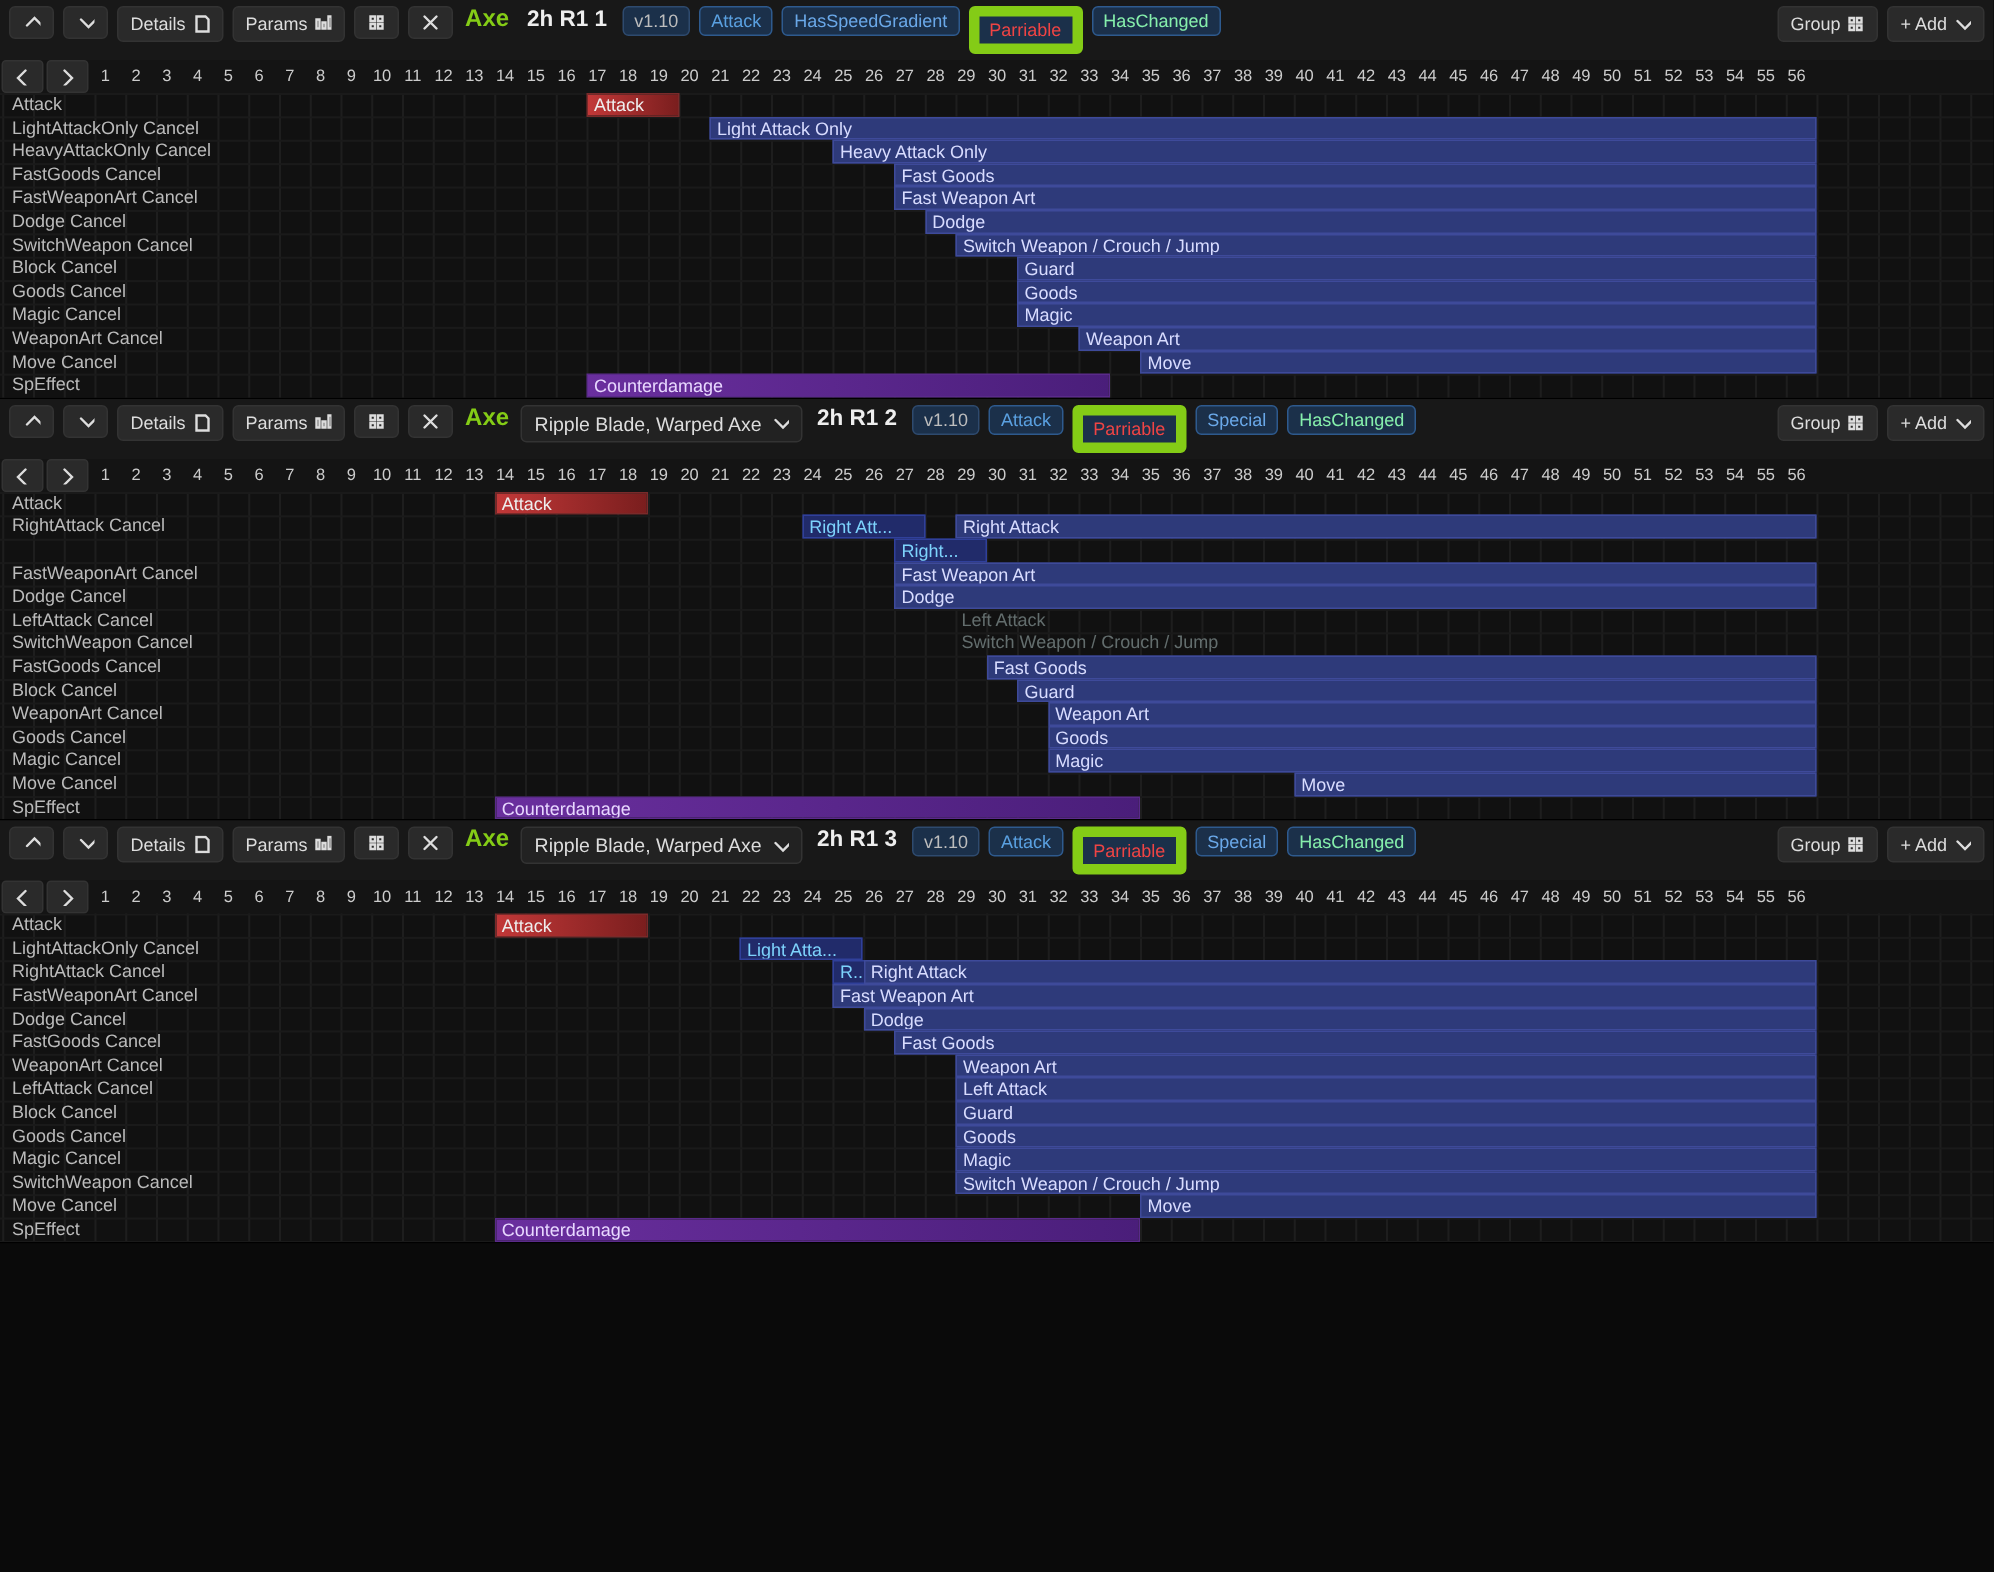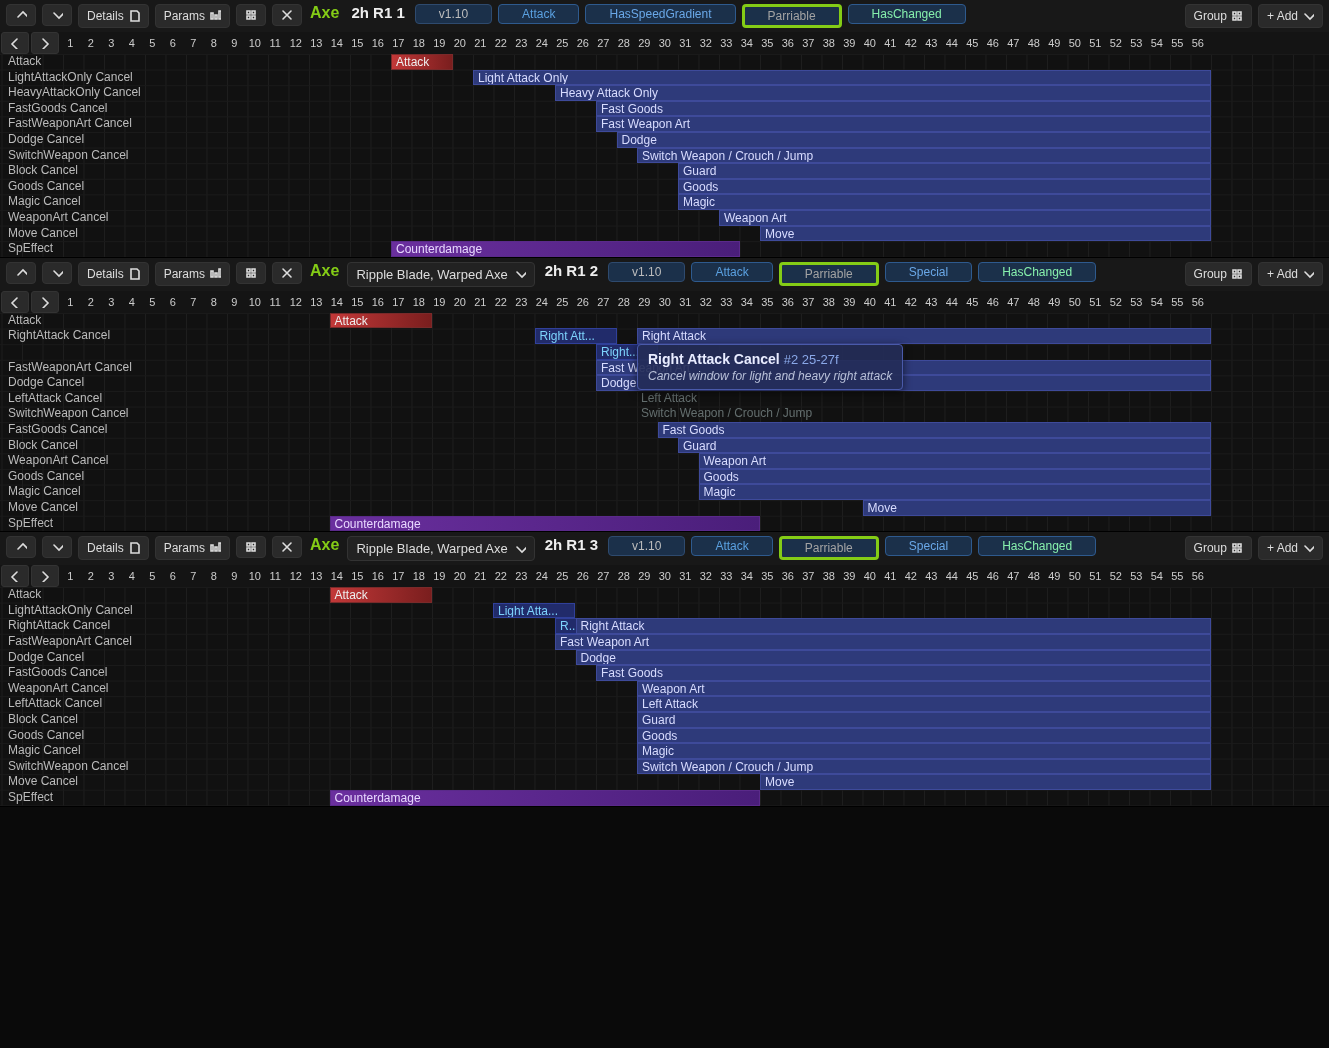--- a/index.html
+++ b/index.html
@@ -5,25 +5,25 @@
 *{box-sizing:border-box;margin:0;padding:0;font-family:"Segoe UI",Arial,sans-serif;font-size:12px;color:#ddd}
 body{background:#0a0a0a;width:1329px}
 .panel{background:#111;border-bottom:1px solid #000}
 .toolbar{display:flex;align-items:flex-start;gap:6px;padding:4px 6px;background:#181818}
 .btn{display:inline-flex;align-items:center;gap:4px;padding:4px 8px;background:#2a2a2a;border:1px solid #333;border-radius:4px;cursor:pointer;font-size:13px;color:#eee}
 .btn.close{color:#e05a5a}
 .wlabel{font-size:16px;font-weight:600;color:#84cc16;margin:0 2px}
 .dd{display:inline-flex;align-items:center;gap:6px;padding:4px 8px;background:#222;border:1px solid #333;border-radius:4px;cursor:pointer;min-width:0}
 .dd span.txt{white-space:nowrap;overflow:hidden;text-overflow:ellipsis;max-width:190px;font-size:13px}
 .atktitle{font-size:15px;font-weight:600;margin:0 4px;color:#eee}
-.tag{padding:2px 23px;border-radius:4px;font-size:12px;font-weight:500}
+.tag{padding:2px 7px;border-radius:4px;font-size:12px;font-weight:500}
 .tag-ver{background:#1b304a;color:#bdbdbd;border:1px solid #2e4a6e}
 .tag-attack{background:#1b304a;color:#5aa0e0;border:1px solid #2e5a8e}
 .tag-grad{background:#1b304a;color:#6aa8e8;border:1px solid #2e5a8e}
-.tag-parry{background:#1b304a;color:#a3a3a3;border:3px solid #84cc16}
+.tag-parry{background:#1b304a;color:#ef4444;border:7px solid #84cc16}
 .tag-special{background:#1b304a;color:#6aa8e8;border:1px solid #2e5a8e}
 .tag-chg{background:#1b304a;color:#86efac;border:1px solid #2e5a8e}
 
 .subbar{display:flex;align-items:center;background:#141414;height:22px}
 .navbtn{width:28px;height:22px;display:flex;align-items:center;justify-content:center;background:#2a2a2a;border:1px solid #333;margin:2px 1px;border-radius:3px;cursor:pointer}
 .ruler{position:relative;flex:1;height:22px;display:flex}
 .tick{width:20.5px;text-align:center;font-size:11px;color:#ccc;line-height:22px}
 
 .chart{position:relative}
 .grid{position:absolute;inset:0;pointer-events:none;background-image:
@@ -429,24 +429,20 @@
           </div>
           <div class="track">
    <span class="name">Move Cancel</span>
    <div class="bar cancel" style="left:862.5px;width:348.5px">Move</div>
           </div>
           <div class="track">
    <span class="name">SpEffect</span>
    <div class="bar speffect" style="left:329.5px;width:430.5px">Counterdamage</div>
           </div>
         </div>
-   <div class="tooltip" style="top:31.2px;left:637px">
-    <span class="tt-title">Right Attack Cancel</span><span class="tt-sub">#2 25-27f</span>
-    <div class="tt-body">Cancel window for light and heavy right attack</div>
-   </div>
   </div>
  </div>
     <div class="panel">
   <div class="toolbar">
   <div class="btn">
           <svg width="12" height="12" viewBox="0 0 12 12">
             <path d="M3 8l5-5 5 5" stroke="currentColor" stroke-width="1.6" fill="none" stroke-linecap="round"></path>
           </svg>
         </div>
   <div class="btn">

